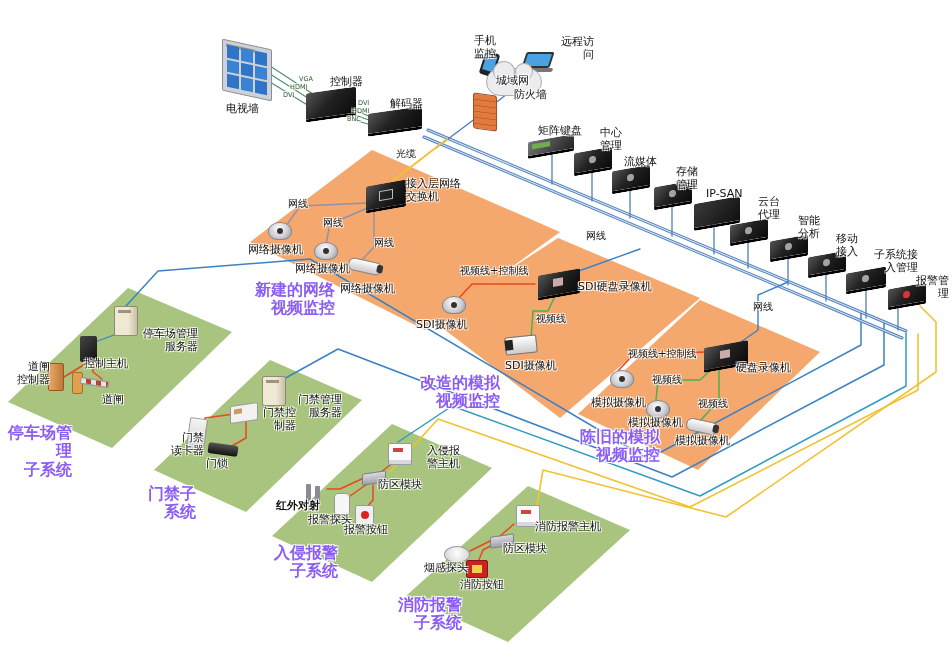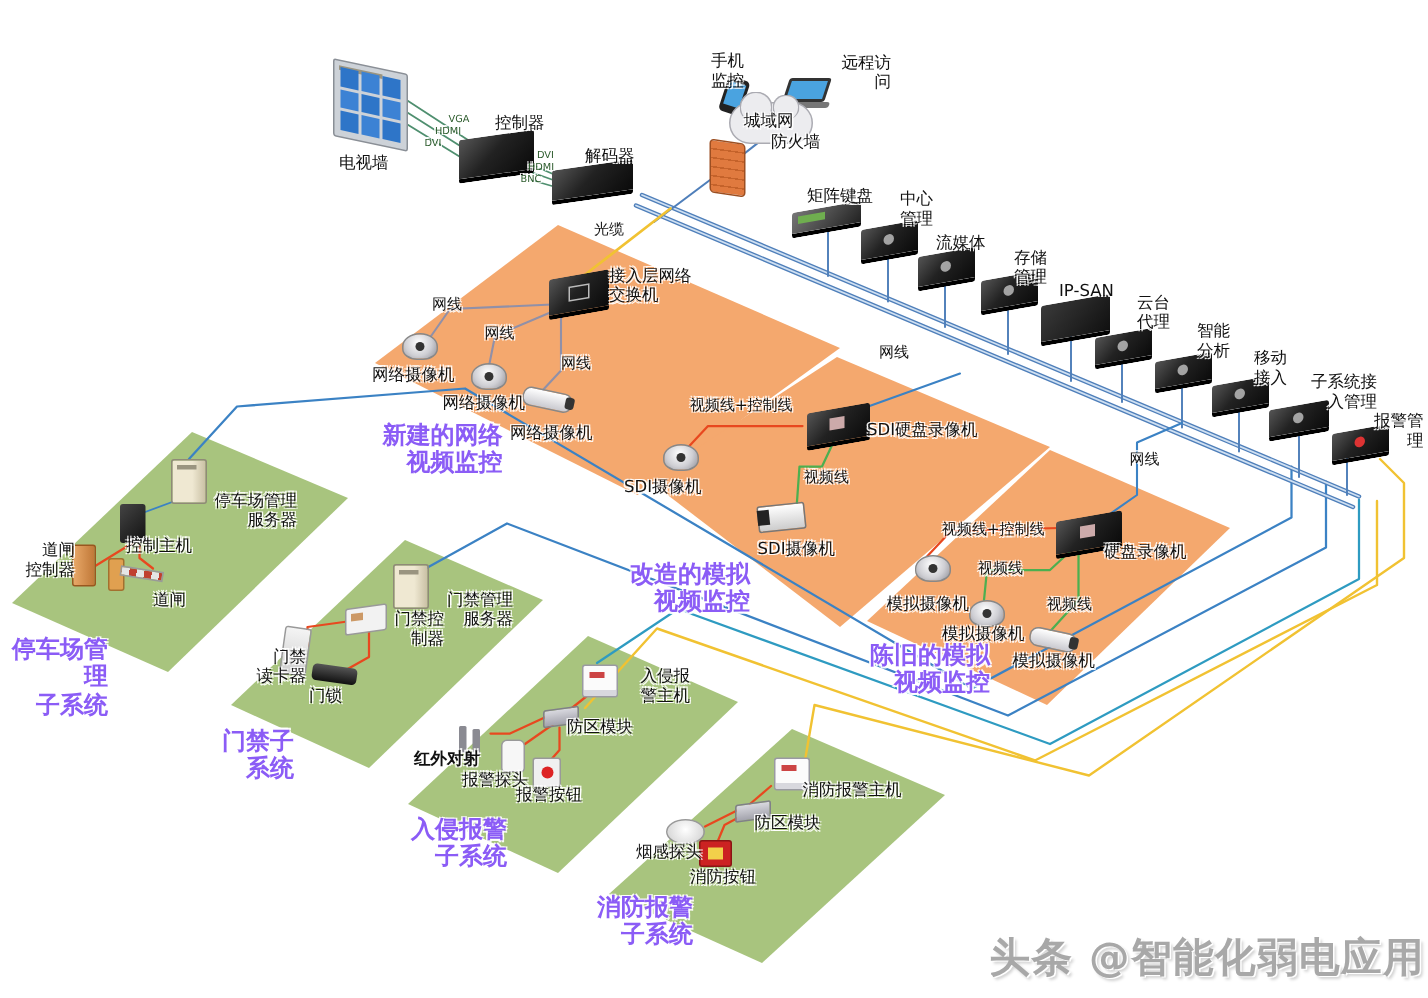--- a/index.html
+++ b/index.html
@@ -313,15 +313,14 @@
 <div class="lbl title ctr" style="left:270px;top:544px;width:68px;">入侵报警
 子系统</div>
 
 <div class="lbl" style="left:535px;top:521px;">消防报警主机</div>
 <div class="lbl" style="left:503px;top:543px;">防区模块</div>
 <div class="lbl" style="left:424px;top:562px;">烟感探头</div>
 <div class="lbl" style="left:460px;top:579px;">消防按钮</div>
 <div class="lbl title ctr" style="left:394px;top:596px;width:68px;">消防报警
 子系统</div>
 
-<div style="position:absolute;left:610px;top:620px;width:340px;font-size:27px;font-weight:bold;color:#a8a8a8;letter-spacing:1px;text-align:right;text-shadow:1px 1px 0 #fff,2px 2px 2px rgba(0,0,0,.18);">头条 @智能化弱电应用</div>
 
 </div>
 
 </body></html>

